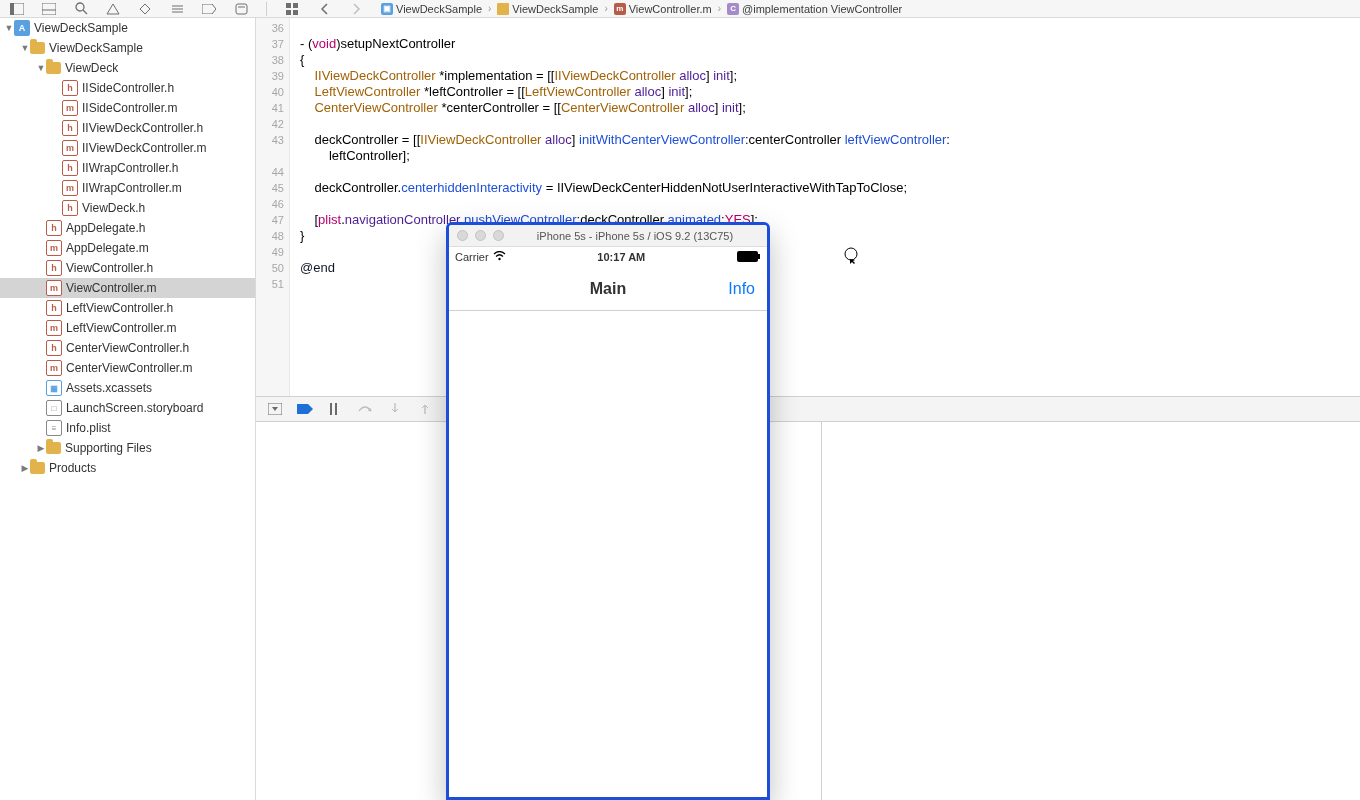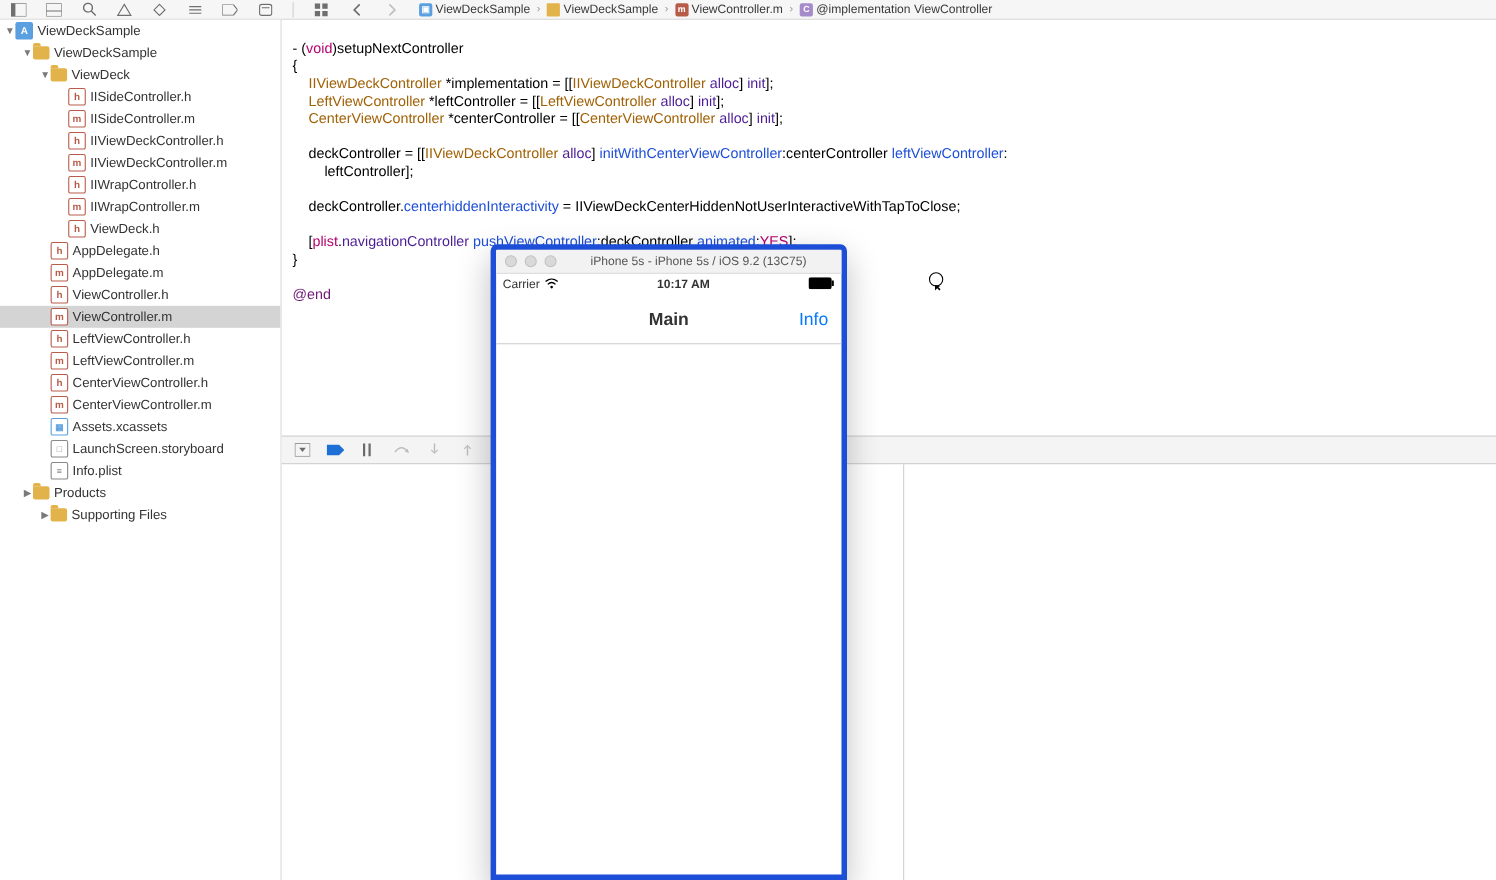--- a/index.html
+++ b/index.html
@@ -40,32 +40,32 @@
   
   .editor { flex:1; display:flex; flex-direction:column; }
   .gutter-code { flex:1; display:flex; font-family:Menlo,Consolas,monospace; font-size:13px; line-height:16px; }
   .gutter { width:34px; background:#f6f6f6; border-right:1px solid #e8e8e8; text-align:right; color:#a7a7a7; padding:2px 5px 0 0; font-size:11px; }
   .gutter div { height:16px; }
   .code { flex:1; padding:2px 0 0 10px; white-space:pre; color:#000; position:relative; overflow:hidden; }
   .kw { color:#b5006e; }
   .type { color:#a16207; }
   .type2 { color:#4c1d95; }
   .prop { color:#1d4ed8; }
-  .dir { color:#701a75; }
+  .dir { color:#0f172a; }
 
   
   .debug-bar { height:26px; border-top:1px solid #d0d0d0; border-bottom:1px solid #d0d0d0; background:#f4f4f4; display:flex; align-items:center; gap:8px; padding:0 8px; }
   .db-btn { width:22px; height:18px; display:flex; align-items:center; justify-content:center; color:#6a6a6a; }
   .db-active { color:#1e6fd6; }
   .debug-panes { flex:1; display:flex; }
   .dbg-left { width:566px; border-right:1px solid #d0d0d0; }
   .dbg-right { flex:1; }
 
   
-  .sim { position:absolute; left:446px; top:222px; width:324px; height:578px; background:#fff; border:5px solid #1d4ed8; border-radius:6px 6px 0 0; box-shadow:0 12px 30px rgba(0,0,0,.25); overflow:hidden; }
+  .sim { position:absolute; left:446px; top:222px; width:324px; height:578px; background:#fff; border:3px solid #1d4ed8; border-radius:6px 6px 0 0; box-shadow:0 12px 30px rgba(0,0,0,.25); overflow:hidden; }
   .sim-chrome { height:22px; background:#f2f2f2; border-bottom:1px solid #ddd; display:flex; align-items:center; padding:0 8px; gap:7px; font-size:11px; color:#555; }
   .traffic { display:flex; gap:7px; }
   .tl { width:11px; height:11px; border-radius:50%; background:#d9d9d9; border:1px solid #c2c2c2; }
   .sim-title { flex:1; text-align:center; }
   .sim-status { height:20px; display:flex; align-items:center; justify-content:space-between; padding:0 6px; font-size:11px; font-weight:500; }
   .sim-nav { height:44px; border-bottom:1px solid #cfcfcf; display:flex; align-items:center; justify-content:center; position:relative; }
   .sim-nav-title { font-size:16px; font-weight:600; }
   .sim-nav-right { position:absolute; right:12px; font-size:16px; color:#0579ff; }
 
   
@@ -264,34 +264,53 @@
       <div class="nav-row" style="padding-left: 36px;">
         <span class="disc "></span>
         <span class="icon icon-sb">□</span>
         <span>LaunchScreen.storyboard</span>
       </div>
       <div class="nav-row" style="padding-left: 36px;">
         <span class="disc "></span>
         <span class="icon icon-plist">≡</span>
         <span>Info.plist</span>
       </div>
+      <div class="nav-row" style="padding-left: 36px;">
+        <span class="disc closed"></span>
+        <span class="icon icon-folder"></span>
+        <span>Supporting Files</span>
+      </div>
       <div class="nav-row" style="padding-left: 20px;">
         <span class="disc closed"></span>
         <span class="icon icon-folder"></span>
         <span>Products</span>
       </div>
-      <div class="nav-row" style="padding-left: 36px;">
-        <span class="disc closed"></span>
-        <span class="icon icon-folder"></span>
-        <span>Supporting Files</span>
-      </div>
     </div>
 
   <div class="editor">
     <div class="gutter-code">
+      <div class="gutter" id="gutter">
+          <div>36</div>
+          <div>37</div>
+          <div>38</div>
+          <div>39</div>
+          <div>40</div>
+          <div>41</div>
+          <div>42</div>
+          <div>43</div>
+          <div></div>
+          <div>44</div>
+          <div>45</div>
+          <div>46</div>
+          <div>47</div>
+          <div>48</div>
+          <div>49</div>
+          <div>50</div>
+          <div>51</div>
+        </div>
       <div class="code">
 <span></span><span>- (</span><span class="kw">void</span><span>)setupNextController</span>
 <span>{</span>
 <span>    </span><span class="type">IIViewDeckController</span><span> *implementation = [[</span><span class="type">IIViewDeckController</span><span> </span><span class="type2">alloc</span><span>] </span><span class="type2">init</span><span>];</span>
 <span>    </span><span class="type">LeftViewController</span><span> *leftController = [[</span><span class="type">LeftViewController</span><span> </span><span class="type2">alloc</span><span>] </span><span class="type2">init</span><span>];</span>
 <span>    </span><span class="type">CenterViewController</span><span> *centerController = [[</span><span class="type">CenterViewController</span><span> </span><span class="type2">alloc</span><span>] </span><span class="type2">init</span><span>];</span>
 <span>    </span>
 <span>    deckController = [[</span><span class="type">IIViewDeckController</span><span> </span><span class="type2">alloc</span><span>] </span><span class="prop">initWithCenterViewController</span><span>:centerController </span><span class="prop">leftViewController</span><span>:</span>
 <span>        leftController];</span>
 <span>    </span>

